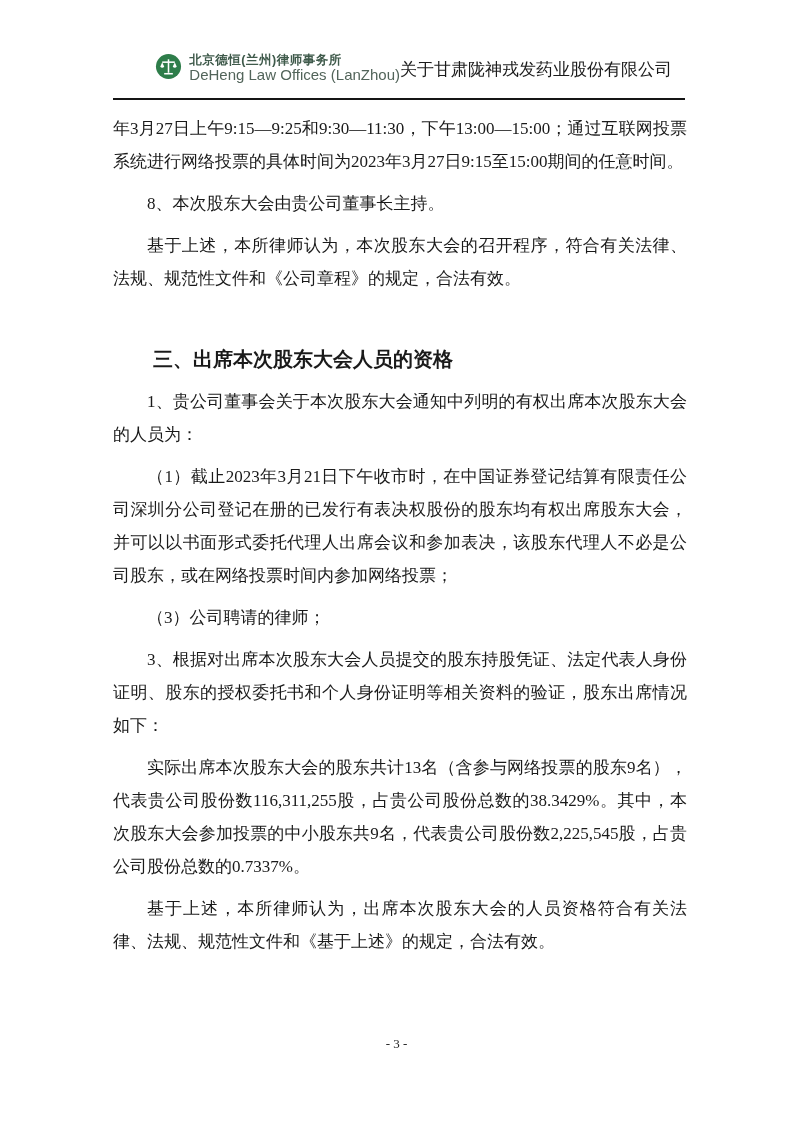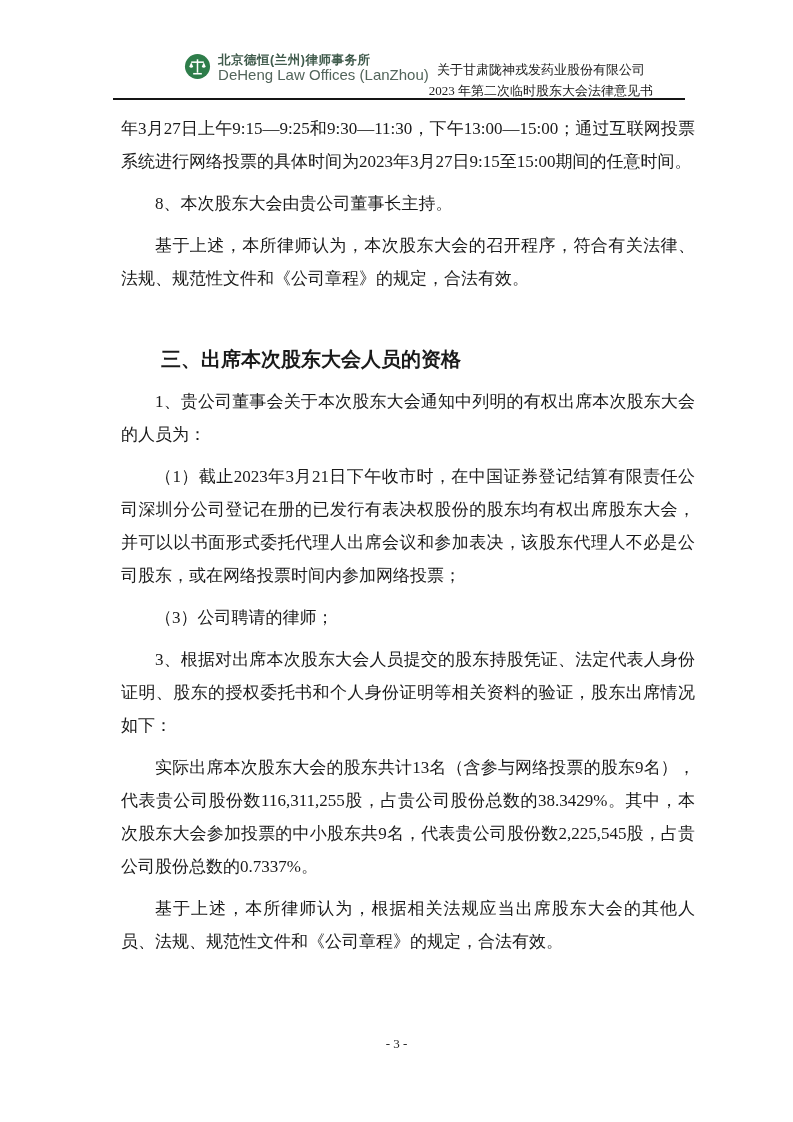--- a/index.html
+++ b/index.html
@@ -32,38 +32,38 @@
     letter-spacing: 0.5px;
     line-height: 16px;
   }
   .brand-en {
     font-family: "Liberation Sans", "DejaVu Sans", sans-serif;
     font-size: 15px;
     line-height: 13px;
   }
   .doc-title {
     text-align: center;
-    font-size: 13px;
+    font-size: 17px;
     line-height: 21px;
     margin-top: 7px;
-    margin-right: 32px;
+    margin-right: 13px;
     white-space: nowrap;
   }
   .header-rule {
     position: absolute;
     top: 98px;
     left: 113px;
     width: 572px;
     height: 0;
     border-top: 2px solid #151515;
   }
   .doc-body {
     position: absolute;
     top: 112px;
-    left: 121px;
+    left: 113px;
     width: 574px;
     font-size: 17px;
     line-height: 33px;
     text-align: justify;
   }
   .para { margin: 9px 0 0 0; text-indent: 2em; }
   .para:first-child { margin-top: 0; }
   .para.no-indent { text-indent: 0; }
   .para.heading {
     font-family: "Liberation Sans", "DejaVu Sans", sans-serif;
@@ -99,36 +99,35 @@
           <line x1="9.5" y1="21.5" x2="18.5" y2="21.5" stroke="#ffffff" stroke-width="1.6"></line>
         </svg>
       </span>
       <div class="brand-text">
         <div class="brand-cn" style="color:#3f5a4b">北京德恒(兰州)律师事务所</div>
         <div class="brand-en" style="color:#52645a">DeHeng Law Offices (LanZhou)</div>
       </div>
     </div>
     <div class="doc-title">
       <div>关于甘肃陇神戎发药业股份有限公司</div>
-      <div>2023 年第二次临时股东大会法律意见书</div>
     </div>
   </header>
 
   <div class="header-rule"></div>
 
   <main class="doc-body" id="doc-body">
       <p class="para no-indent">年3月27日上午9:15—9:25和9:30—11:30，下午13:00—15:00；通过互联网投票系统进行网络投票的具体时间为2023年3月27日9:15至15:00期间的任意时间。</p>
       <p class="para">8、本次股东大会由贵公司董事长主持。</p>
       <p class="para">基于上述，本所律师认为，本次股东大会的召开程序，符合有关法律、法规、规范性文件和《公司章程》的规定，合法有效。</p>
       <p class="para heading">三、出席本次股东大会人员的资格</p>
       <p class="para">1、贵公司董事会关于本次股东大会通知中列明的有权出席本次股东大会的人员为：</p>
       <p class="para">（1）截止2023年3月21日下午收市时，在中国证券登记结算有限责任公司深圳分公司登记在册的已发行有表决权股份的股东均有权出席股东大会，并可以以书面形式委托代理人出席会议和参加表决，该股东代理人不必是公司股东，或在网络投票时间内参加网络投票；</p>
       <p class="para">（3）公司聘请的律师；</p>
       <p class="para">3、根据对出席本次股东大会人员提交的股东持股凭证、法定代表人身份证明、股东的授权委托书和个人身份证明等相关资料的验证，股东出席情况如下：</p>
       <p class="para">实际出席本次股东大会的股东共计13名（含参与网络投票的股东9名），代表贵公司股份数116,311,255股，占贵公司股份总数的38.3429%。其中，本次股东大会参加投票的中小股东共9名，代表贵公司股份数2,225,545股，占贵公司股份总数的0.7337%。</p>
-      <p class="para">基于上述，本所律师认为，根据相关法规应当出席股东大会的其他人员、法规、规范性文件和《公司章程》的规定，合法有效。</p>
+      <p class="para">基于上述，本所律师认为，出席本次股东大会的人员资格符合有关法律、法规、规范性文件和《基于上述》的规定，合法有效。</p>
     </main>
 
   <footer class="doc-footer">
     <span>- 3 -</span>
   </footer>
 
 </div>
 
 </body></html>

